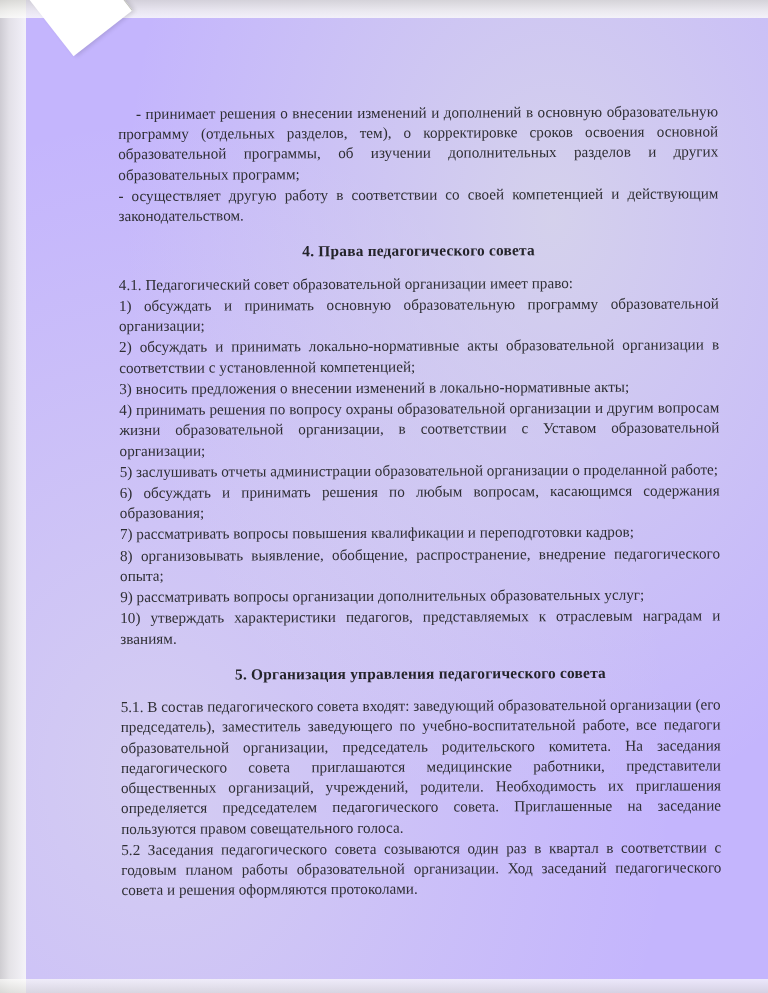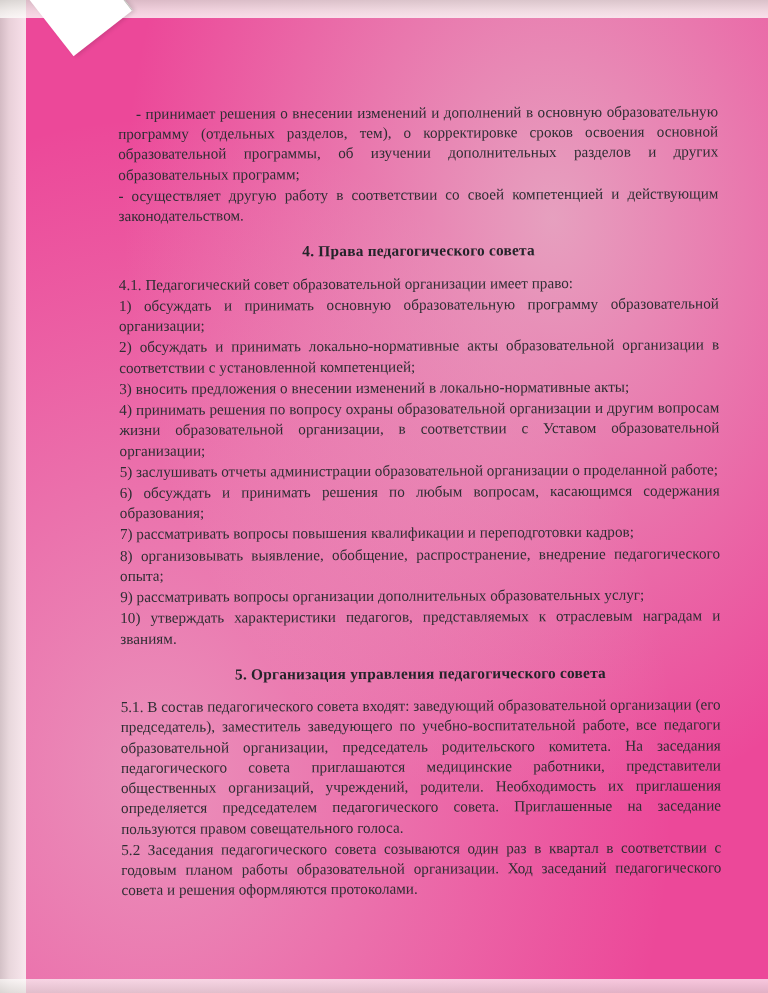--- a/index.html
+++ b/index.html
@@ -7,21 +7,21 @@
     padding: 0;
     background: #ffffff;
   }
   body {
     font-family: "Liberation Serif", serif;
   }
   #page {
     position: relative;
     width: 768px;
     height: 993px;
-    background: #ec4899;
+    background: #c4b5fd;
     overflow: hidden;
   }
   
   .scan-shadow-left {
     position: absolute;
     top: 0; left: 0;
     width: 26px; height: 993px;
     background: linear-gradient(to right, #cfcfcb 0%, #e8e8e4 35%, #fbfbf9 100%);
     opacity: 0.85;
     pointer-events: none;

